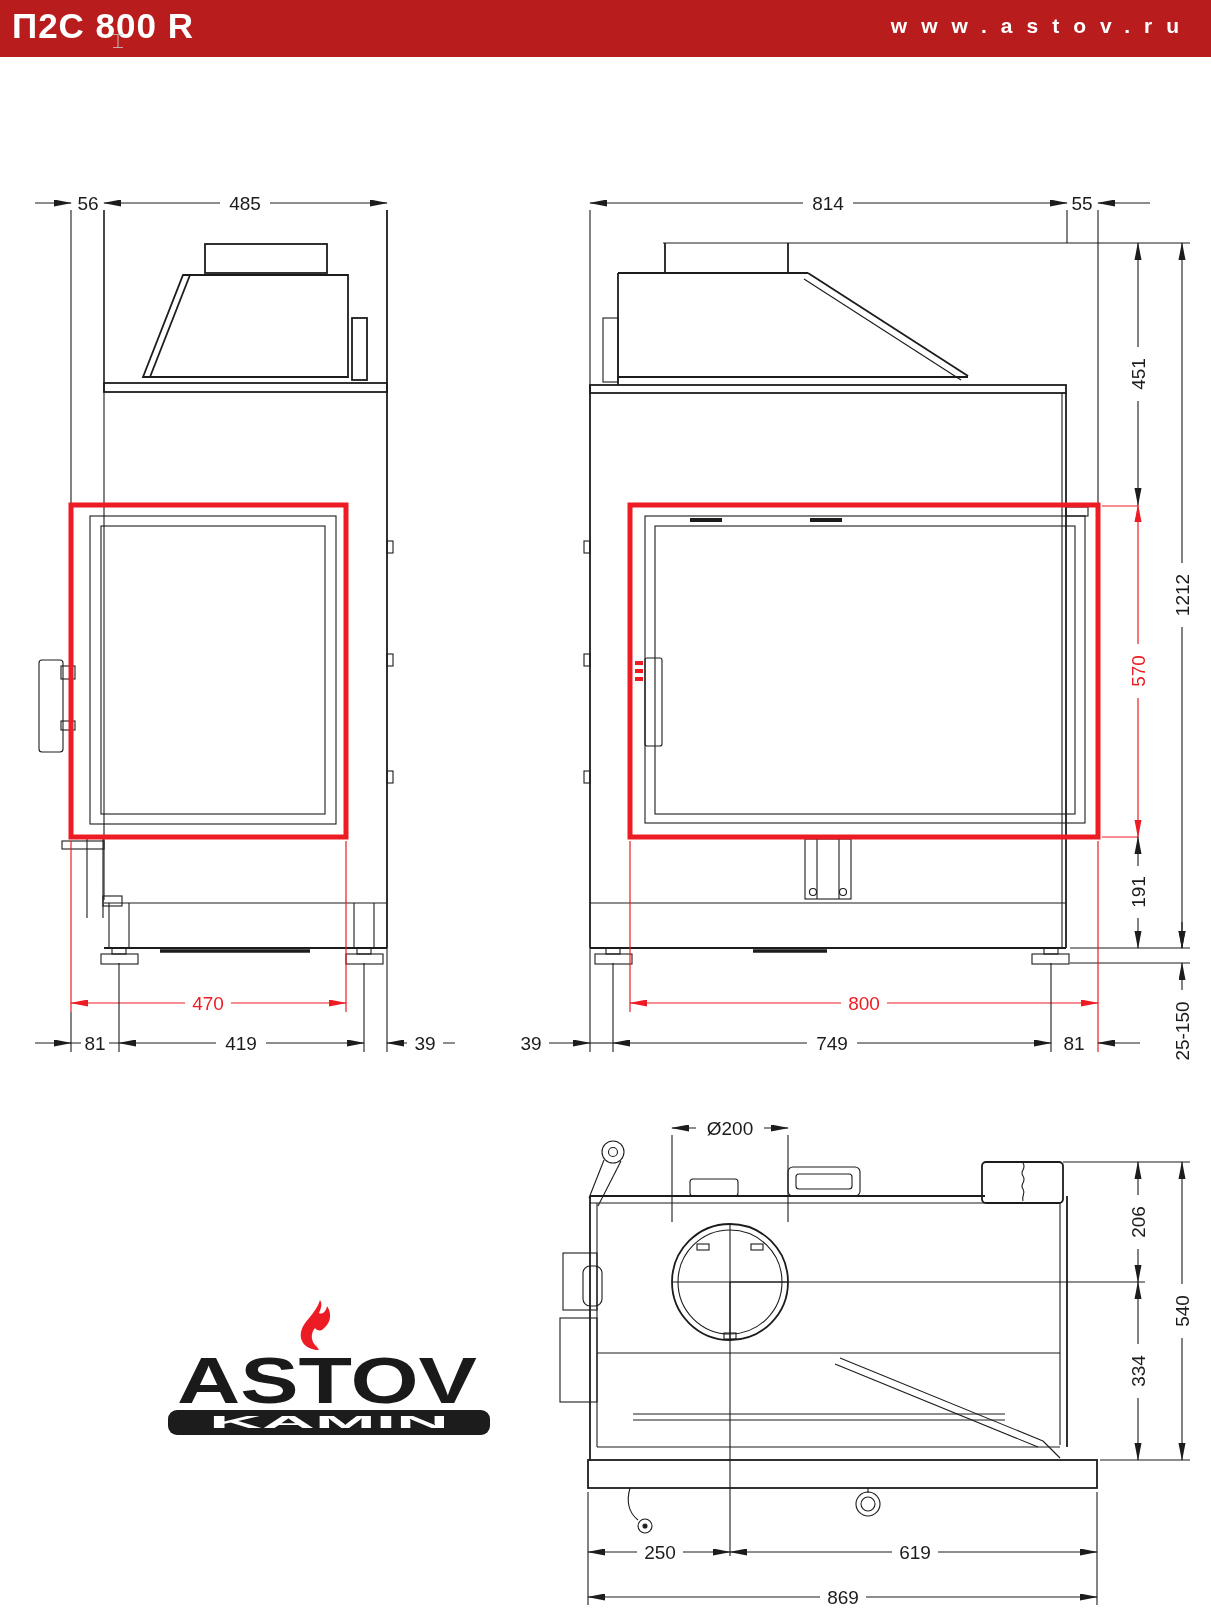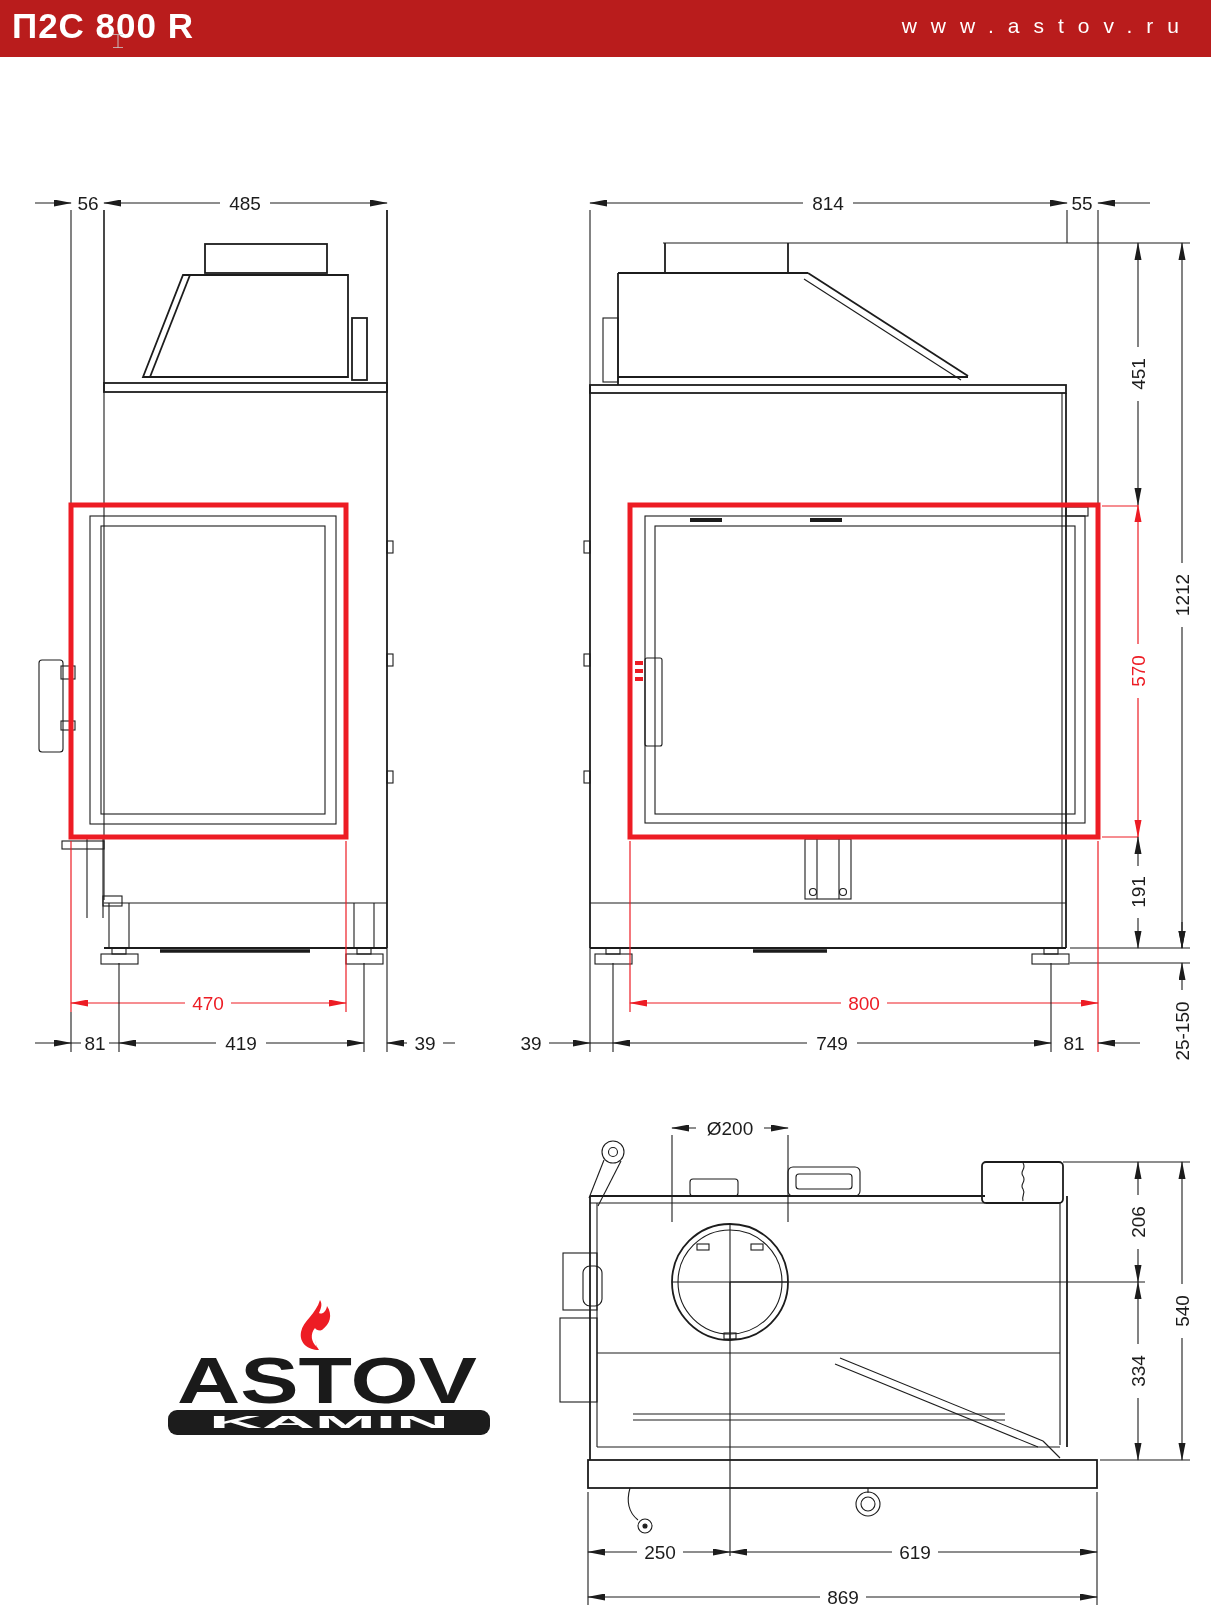--- a/index.html
+++ b/index.html
@@ -1,19 +1,19 @@
 <!DOCTYPE html>
 <html><head>
 <meta charset="utf-8">
 <style>
   html,body{margin:0;padding:0;background:#ffffff;}
   .page{position:relative;width:1211px;height:1618px;background:#fff;font-family:"Liberation Sans",sans-serif;overflow:hidden;}
   .hdr{position:absolute;left:0;top:0;width:1211px;height:57px;background:#b91c1c;color:#fff;text-align:right;}
   .hdr-title{position:absolute;left:12px;top:6px;font-size:35px;font-weight:bold;letter-spacing:1px;}
-  .hdr-site{position:absolute;right:18px;top:14px;font-size:21px;font-weight:normal;letter-spacing:14px;}
+  .hdr-site{position:absolute;right:18px;top:14px;font-size:21px;font-weight:bold;letter-spacing:14px;}
   .txtcursor{position:absolute;left:112px;top:30px;width:8px;height:22px;color:#c9c9c9;font-size:20px;line-height:22px;}
   svg{position:absolute;left:0;top:0;}
   .ln{stroke:#1c1c1c;stroke-width:1.1;fill:none;}
   .ln2{stroke:#1c1c1c;stroke-width:1.8;fill:none;}
   .thk{stroke:#1c1c1c;stroke-width:3.5;fill:none;}
   .red-ln{stroke:#ed1c24;stroke-width:1.2;fill:none;}
   .red-box{stroke:#ed1c24;stroke-width:5;fill:none;}
   .red-fill{fill:#ed1c24;stroke:none;}
   .wbg{fill:#ffffff;stroke:none;}
   .dim-t{font:19px "Liberation Sans",sans-serif;fill:#1c1c1c;stroke:none;}

